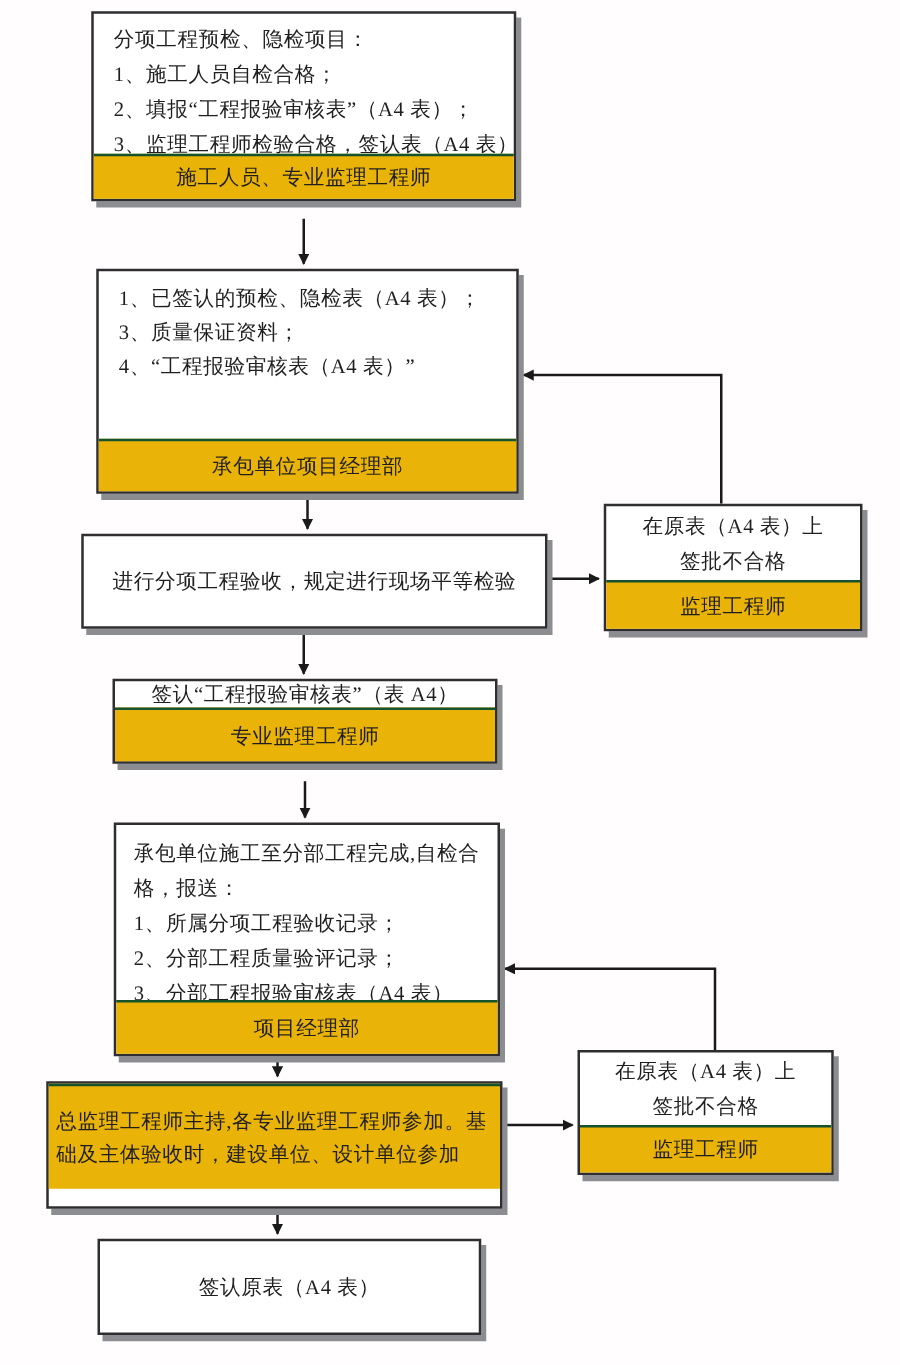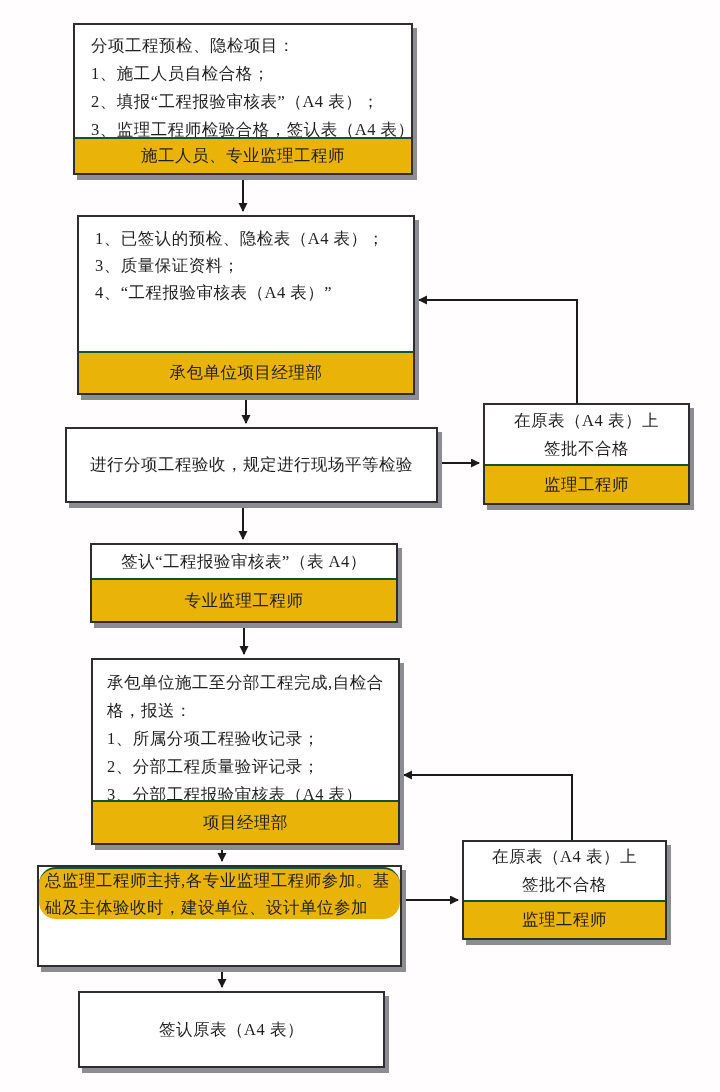--- a/index.html
+++ b/index.html
@@ -88,21 +88,21 @@
     <path d="M243,503 V539" stroke="#1a1a1a" stroke-width="2" fill="none" marker-end="url(#arrow)"></path>
     <path d="M244,625 V654" stroke="#1a1a1a" stroke-width="2" fill="none" marker-end="url(#arrow)"></path>
     <path d="M222,845 V861" stroke="#1a1a1a" stroke-width="2" fill="none" marker-end="url(#arrow)"></path>
     <path d="M222,967 V987" stroke="#1a1a1a" stroke-width="2" fill="none" marker-end="url(#arrow)"></path>
     <path d="M438,463 H479" stroke="#1a1a1a" stroke-width="2" fill="none" marker-end="url(#arrow)"></path>
     <path d="M402,900 H458" stroke="#1a1a1a" stroke-width="2" fill="none" marker-end="url(#arrow)"></path>
     <path d="M577,403 V300 H419" stroke="#1a1a1a" stroke-width="2" fill="none" marker-end="url(#arrow)"></path>
     <path d="M572,840 V775 H404" stroke="#1a1a1a" stroke-width="2" fill="none" marker-end="url(#arrow)"></path>
   </svg>
 
-  <div class="node" style="left:73px; top:23px; width:340px; height:152px;">
+  <div class="node" style="left:73px; top:9px; width:340px; height:152px;">
     <div class="node-body" style="padding-top:7px;">
       <div class="line">分项工程预检、隐检项目：</div>
       <div class="line">1、施工人员自检合格；</div>
       <div class="line">2、填报“工程报验审核表”（A4 表）；</div>
       <div class="line">3、监理工程师检验合格，签认表（A4 表）。</div>
     </div>
     <div class="node-role" style="height:36px;">施工人员、专业监理工程师</div>
   </div>
 
   <div class="node" style="left:77px; top:215px; width:338px; height:180px;">
@@ -121,39 +121,39 @@
   </div>
 
   <div class="node" style="left:483px; top:403px; width:207px; height:102px;">
     <div class="node-body center">
       <div class="line">在原表（A4 表）上</div>
       <div class="line">签批不合格</div>
     </div>
     <div class="node-role" style="height:39px;">监理工程师</div>
   </div>
 
-  <div class="node" style="left:90px; top:543px; width:308px; height:80px;">
+  <div class="node" style="left:90px; top:543px; width:308px; height:68px;">
     <div class="node-body center">
       <div class="line">签认“工程报验审核表”（表 A4）</div>
     </div>
     <div class="node-role" style="height:43px;">专业监理工程师</div>
   </div>
 
   <div class="node" style="left:91px; top:658px; width:309px; height:187px;">
     <div class="node-body" style="padding-top:9px; padding-left:14px;">
       <div class="line wrap">承包单位施工至分部工程完成,自检合格，报送：</div>
       <div class="line">1、所属分项工程验收记录；</div>
       <div class="line">2、分部工程质量验评记录；</div>
       <div class="line">3、分部工程报验审核表（A4 表）</div>
     </div>
     <div class="node-role" style="height:43px;">项目经理部</div>
   </div>
 
   <div class="node" style="left:37px; top:865px; width:365px; height:102px;">
-    <div class="node-role wrap" style="height:52px;border-radius:17px;">总监理工程师主持,各专业监理工程师参加。基础及主体验收时，建设单位、设计单位参加</div>
+    <div class="node-role wrap" style="height:84px;">总监理工程师主持,各专业监理工程师参加。基础及主体验收时，建设单位、设计单位参加</div>
   </div>
 
   <div class="node" style="left:462px; top:840px; width:205px; height:100px;">
     <div class="node-body center">
       <div class="line">在原表（A4 表）上</div>
       <div class="line">签批不合格</div>
     </div>
     <div class="node-role" style="height:38px;">监理工程师</div>
   </div>
 

